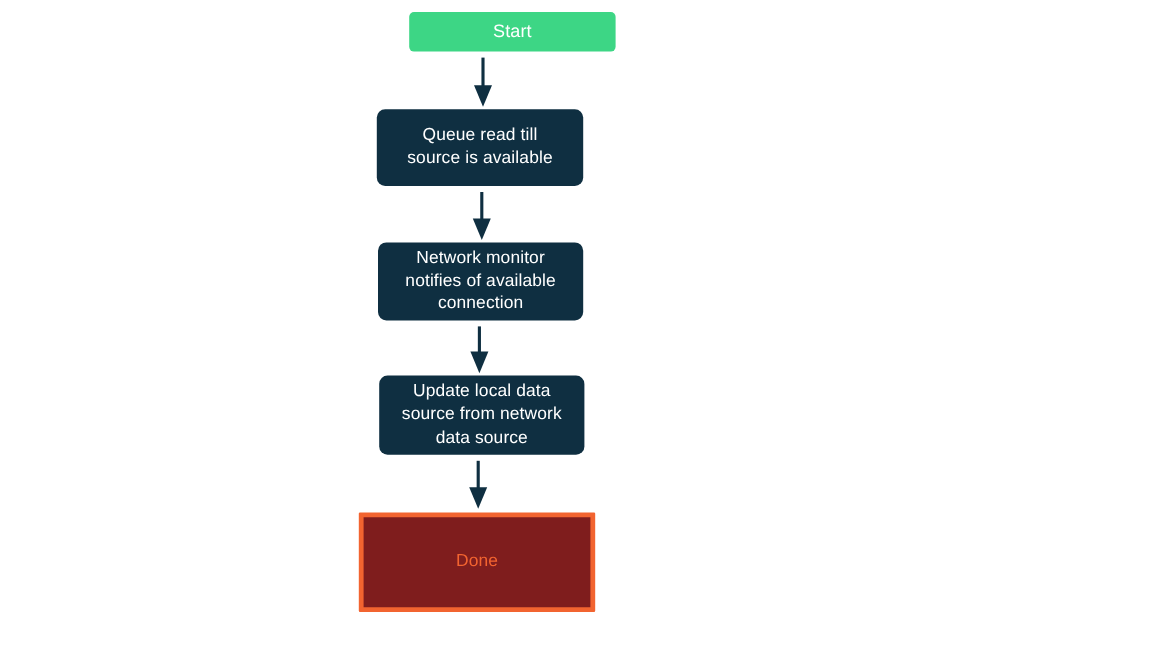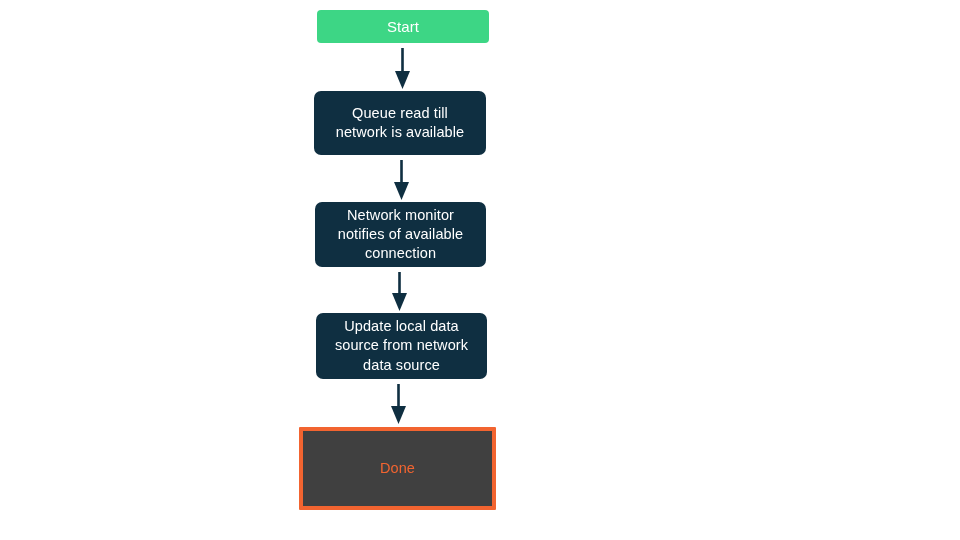--- a/index.html
+++ b/index.html
@@ -28,20 +28,21 @@
   }
   .node-label {
     white-space: pre-line;
     line-height: 1.32;
     letter-spacing: 0.1px;
   }
 
   
   .node-start {
     border-radius: 4px;
+    margin-left: 24px;
   }
   .node-start .node-label {
     font-size: 15px;
     font-weight: 400;
   }
 
   
   .node-process {
     border-radius: 7px;
   }
@@ -71,36 +72,36 @@
 <body>
 
 <div id="flowchart-canvas">
 
   <div class="node node-start" style="left: 317px; top: 10px; width: 172px; height: 33px; background: rgb(61, 214, 133); color: rgb(255, 255, 255);">
     <span class="node-label">Start</span>
   </div>
 
   <div class="node node-process" style="left: 314px; top: 91px; width: 172px; height: 64px; background: rgb(15, 47, 65); color: rgb(255, 255, 255);">
     <span class="node-label">Queue read till
-network is available</span>
+source is available</span>
   </div>
 
   <div class="node node-process" style="left: 315px; top: 202px; width: 171px; height: 65px; background: rgb(15, 47, 65); color: rgb(255, 255, 255);">
     <span class="node-label">Network monitor
 notifies of available
 connection</span>
   </div>
 
   <div class="node node-process" style="left: 316px; top: 313px; width: 171px; height: 66px; background: rgb(15, 47, 65); color: rgb(255, 255, 255);">
     <span class="node-label">Update local data
 source from network
 data source</span>
   </div>
 
-  <div class="node node-done" style="left: 299px; top: 427px; width: 197px; height: 83px; background: #404040; color: rgb(242, 100, 48); border-color: rgb(242, 100, 48); border-width: 4px;">
+  <div class="node node-done" style="left: 299px; top: 427px; width: 197px; height: 83px; background: #7f1d1d; color: rgb(242, 100, 48); border-color: rgb(242, 100, 48); border-width: 4px;">
     <span class="node-label">Done</span>
   </div>
 
   <svg class="arrow" width="19" height="41" viewBox="0 0 19 41" style="left: 392.5px; top: 48px;">
       <rect x="8.2" y="0" width="2.6" height="25" fill="#0f2f41"></rect>
       <polygon points="2,23 17,23 9.5,41" fill="#0f2f41"></polygon>
     </svg>
   <svg class="arrow" width="19" height="40" viewBox="0 0 19 40" style="left: 391.5px; top: 160px;">
       <rect x="8.2" y="0" width="2.6" height="24" fill="#0f2f41"></rect>
       <polygon points="2,22 17,22 9.5,40" fill="#0f2f41"></polygon>

